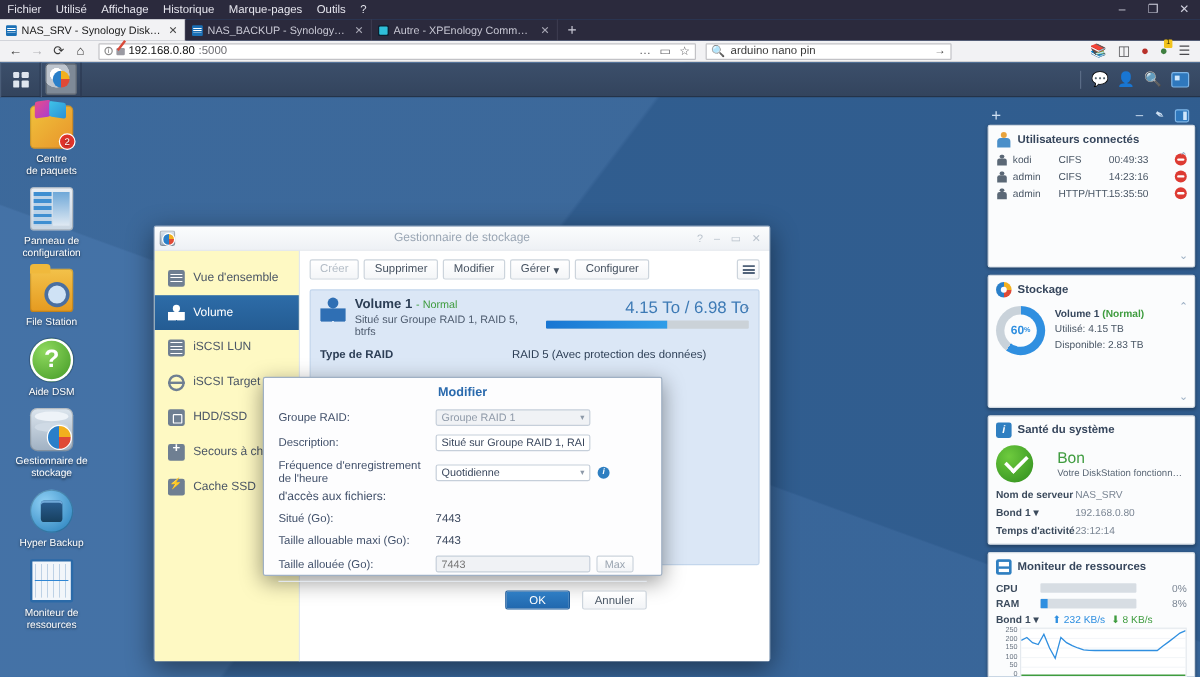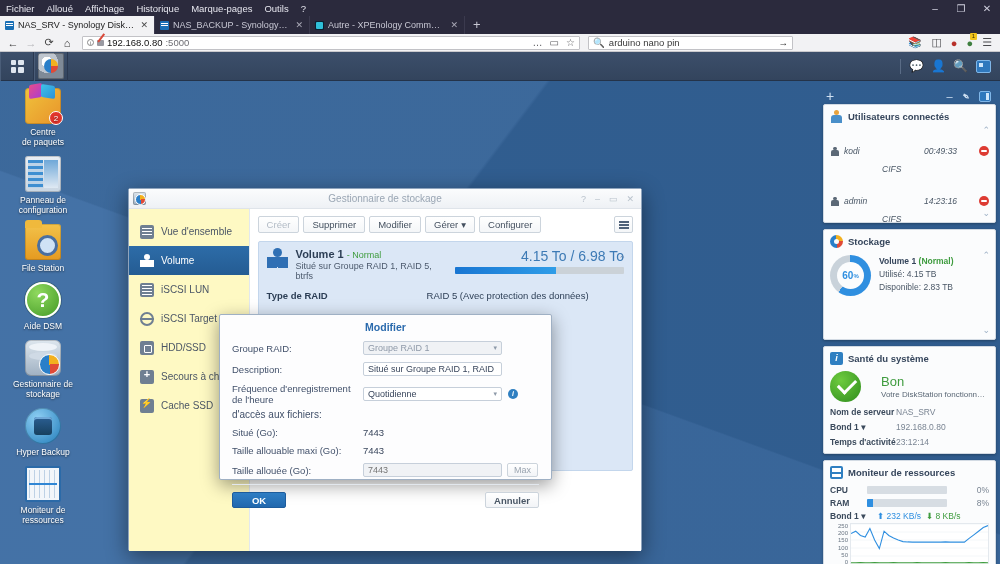--- a/index.html
+++ b/index.html
@@ -245,34 +245,34 @@
   
   .dlg {
     position:absolute; left:219px; top:262px; width:333px; height:166px;
     background:#fdfdfe; border:1px solid #9fb0c4; border-radius:2px;
     box-shadow:0 5px 18px rgba(0,0,0,.4);
   }
   .dlg-title { text-align:center; font-size:10.5px; font-weight:bold; color:#2a6aad; padding:6px 0 8px; }
   .dlg-rows { padding:0 12px; }
   .drow { display:flex; align-items:center; margin-bottom:7px; }
   .dlabel { width:131px; font-size:9.5px; color:#41506a; line-height:11px; }
-  .dfield { width:139px; height:14px; border:1px solid #c6cfda; border-radius:2px; background:#fff;
+  .dfield { width:129px; height:14px; border:1px solid #c6cfda; border-radius:2px; background:#fff;
     font-size:9px; color:#39465c; display:flex; align-items:center; padding:0 4px; }
   .dfield.ro { background:#f0f2f5; color:#8e99a8; }
   .dfield .caret { margin-left:auto; color:#8d99a8; font-size:7px; }
   .dfield .txt { overflow:hidden; white-space:nowrap; }
   .dvalue { font-size:9.5px; color:#39465c; }
   .dwrap2 { font-size:10px; color:#41506a; margin:-3px 0 7px 0; }
   .info-i { width:10px;height:10px;border-radius:50%;background:#2f7fc1;color:#fff;
      font-size:7px;font-weight:bold;line-height:10px;text-align:center;margin-left:6px;font-style:italic;}
   .maxbtn { width:31px;height:14px;margin-left:5px;border:1px solid #ccd4dc;border-radius:2px;
      background:linear-gradient(to bottom,#fff,#f2f4f7); font-size:9px; color:#9aa4b0;
      display:flex;align-items:center;justify-content:center;}
   .dlg-sep { margin:4px 12px 0; border-top:1px solid #e2e7ed; }
-  .dlg-foot { display:flex; justify-content:space-between; gap:10px; padding:7px 12px 0;font-weight:bold; }
+  .dlg-foot { display:flex; justify-content:flex-end; gap:10px; padding:7px 12px 0; }
   .dbtn { height:16px; min-width:54px; border-radius:2px; font-size:9.5px;
      display:flex;align-items:center;justify-content:center; }
   .dbtn.primary { background:linear-gradient(to bottom,#2f7ec4,#2168ae); color:#fff; border:1px solid #1d5c9c; }
   .dbtn.secondary { background:linear-gradient(to bottom,#fff,#f2f4f7); color:#4a5766; border:1px solid #ccd4dc; }
 
   
   .wpanel { position:absolute; right:4px; top:36px; width:173px; }
   .wtop { height:16px; display:flex; align-items:center; padding:0 3px; color:#cfe0f2; font-size:11px; }
   .wtop .plus { font-size:14px; line-height:14px; }
   .wtop .r { margin-left:auto; display:flex; gap:9px; align-items:center; padding-right:2px; }
@@ -297,24 +297,24 @@
      font-size:9px;font-weight:bold;line-height:13px;text-align:center;font-style:italic;}
   .hi-res { width:13px;height:13px;background:#2f7fc1;border-radius:2px;position:relative;}
   .hi-res::after{content:"";position:absolute;left:2px;top:2px;width:9px;height:9px;background:#fff;
      -webkit-mask:linear-gradient(#000,#000);}
   .hi-res i{position:absolute;left:2px;top:6px;width:9px;height:2px;background:#2f7fc1;z-index:2;}
 
   .u-row { display:flex; align-items:center; font-size:8.5px; color:#4a5766; padding:2px 6px; }
   .u-ic { width:9px;height:9px;position:relative;margin-right:5px;flex:0 0 9px;}
   .u-ic::before{content:"";position:absolute;left:3px;top:0;width:3.5px;height:3.5px;border-radius:50%;background:#5b6876;}
   .u-ic::after{content:"";position:absolute;left:0.5px;top:3.5px;width:8px;height:5.5px;border-radius:2px 2px 0 0;background:#5b6876;}
-  .u-name{width:38px;} .u-proto{width:42px;margin-top:36px;} .u-time{width:40px;}
+  .u-name{width:38px;} .u-proto{width:42px;} .u-time{width:40px;}
   .u-kick { width:10px;height:10px;border-radius:50%;background:#dd3b33;position:relative;margin-left:auto;}
   .u-kick::after{content:"";position:absolute;left:2px;top:4px;width:6px;height:2px;background:#fff;border-radius:1px;}
-  .users-body { height:96px;font-style:italic; }
+  .users-body { height:96px; }
 
   .st-body { display:flex; padding:4px 6px 8px; gap:8px; height:88px; }
   .donut { width:41px;height:41px;border-radius:50%; flex:0 0 41px;
      background:conic-gradient(#2f8fe0 0 60%, #c9d2da 60% 100%); position:relative; }
   .donut::after{content:"";position:absolute;left:7px;top:7px;width:27px;height:27px;border-radius:50%;background:#fbfcfd;}
   .donut .pct { position:absolute; left:0; top:0; width:41px; height:41px; display:flex;
      align-items:center; justify-content:center; color:#2f8fe0; font-size:10px; font-weight:bold; z-index:2;}
   .donut .pct sup { font-size:6px; }
   .st-txt { font-size:8.5px; color:#4a5766; line-height:13px; }
   .st-txt .title { font-weight:bold; color:#36465c; }
@@ -347,21 +347,21 @@
      display:flex; flex-direction:column; justify-content:space-between; height:42px; }
   .plot { flex:1 1 auto; height:42px; background:#fff; border:1px solid #e4e9ee; position:relative; }
 </style>
 </head>
 <body>
 
 <div id="browser">
 
   <div class="ff-menubar">
     <span class="mi">Fichier</span>
-    <span class="mi">Alloué</span>
+    <span class="mi">Utilisé</span>
     <span class="mi">Affichage</span>
     <span class="mi">Historique</span>
     <span class="mi">Marque-pages</span>
     <span class="mi">Outils</span>
     <span class="mi">?</span>
     <div class="win-ctrls">
       <div>–</div>
       <div>❐</div>
       <div>✕</div>
     </div>

